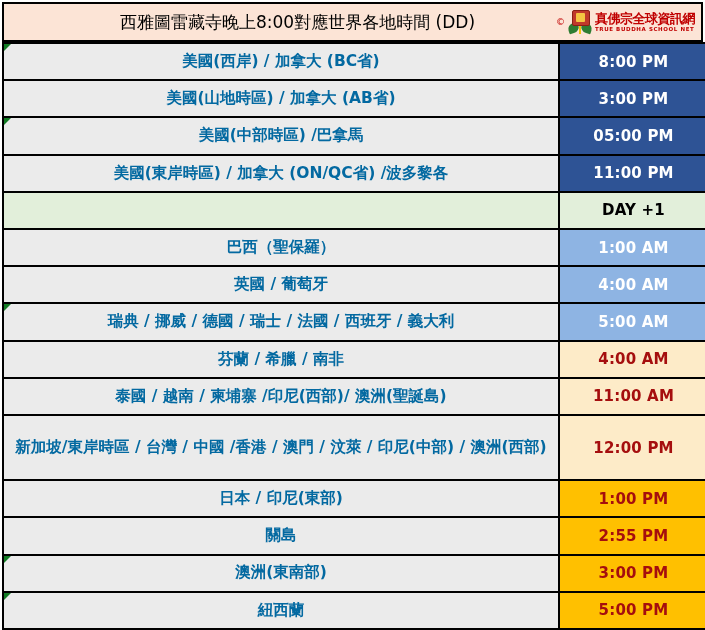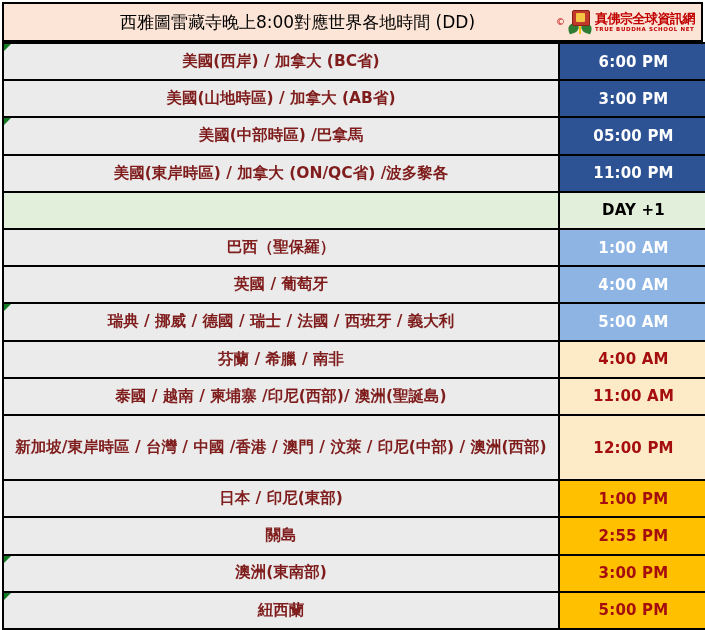--- a/index.html
+++ b/index.html
@@ -137,21 +137,21 @@
     border: 2px solid #000000;
     padding: 0;
     vertical-align: middle;
   }
   td.place {
     width: 554px;
     background: #EBEBEB;
     text-align: center;
     font-size: 15.5px;
     font-weight: 700;
-    color: #7f1d1d;
+    color: #0369a1;
     padding: 2px 4px;
     line-height: 1.25;
     position: relative;
   }
   td.place.blank { background: #E2EFDA; }
   td.time {
     width: 147px;
     text-align: center;
     font-size: 15px;
     font-weight: 700;
@@ -199,21 +199,21 @@
         <span class="logo-cn">真佛宗全球資訊網</span>
         <span class="logo-en">TRUE BUDDHA SCHOOL NET</span>
       </span>
     </div>
   </div>
 
   <table class="tz">
     <tbody>
         <tr style="height: 37.2063px;">
           <td class="place"><span class="tri"></span><span>美國(西岸) / 加拿大 (BC省)</span></td>
-          <td class="time t-navy"><span>6:00 PM</span></td>
+          <td class="time t-navy"><span>8:00 PM</span></td>
         </tr>
         <tr style="height: 37.2063px;">
           <td class="place"><span>美國(山地時區) / 加拿大 (AB省)</span></td>
           <td class="time t-navy"><span>3:00 PM</span></td>
         </tr>
         <tr style="height: 37.2063px;">
           <td class="place"><span class="tri"></span><span>美國(中部時區) /巴拿馬</span></td>
           <td class="time t-navy"><span>05:00 PM</span></td>
         </tr>
         <tr style="height: 37.2063px;">

